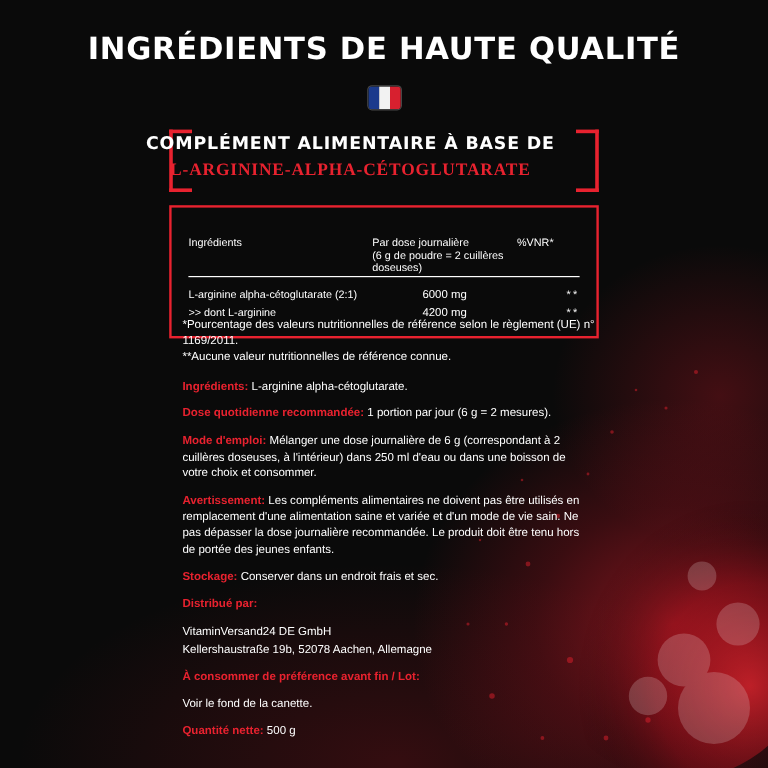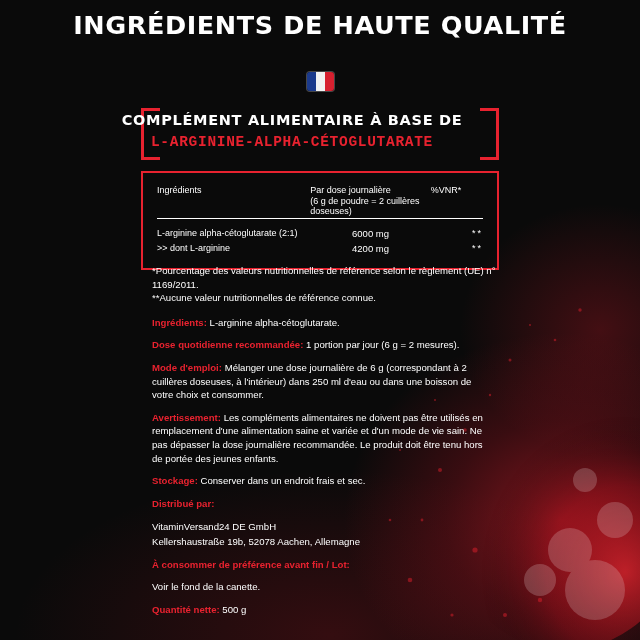--- a/index.html
+++ b/index.html
@@ -29,21 +29,21 @@
     position: absolute;
     right: 0;
     bottom: 0;
     width: 260px;
     height: 420px;
     pointer-events: none;
     opacity: 0.85;
   }
   .headline {
     position: absolute;
-    top: 10px;
+    top: 26px;
     left: 0;
     width: 640px;
     text-align: center;
     color: #ffffff;
     font-size: 25.5px;
     font-weight: bold;
     letter-spacing: 0.6px;
     font-family: "DejaVu Sans", sans-serif;
   }
   .flag {
@@ -75,41 +75,41 @@
     font-weight: bold;
     letter-spacing: 0.7px;
     font-family: "DejaVu Sans", sans-serif;
   }
   .sub-line2 {
     color: #e8222f;
     font-size: 14.5px;
     font-weight: bold;
     letter-spacing: 0.7px;
     margin-top: 6px;
-    font-family: Liberation Mono, monospace;
+    font-family: Liberation Serif, serif;
   }
   .bracket {
     position: absolute;
     top: 108px;
     width: 16px;
     height: 46px;
     border-top: 3px solid #e8222f;
     border-bottom: 3px solid #e8222f;
   }
   .bracket.left { left: 141px; border-left: 3px solid #e8222f; }
   .bracket.right { right: 141px; border-right: 3px solid #e8222f; }
 
   .panel {
     position: absolute;
     left: 141px;
     top: 171px;
     width: 358px;
     border: 2px solid #e8222f;
     box-sizing: border-box;
-    padding: 12px 14px 12px 14px;
+    padding: 24px 14px 12px 14px;
     color: #ffffff;
   }
   .ptable { width: 100%; border-collapse: collapse; }
   .ptable td, .ptable th {
     font-size: 9px;
     font-weight: normal;
     text-align: left;
     vertical-align: top;
     padding: 0;
     color: #ffffff;

